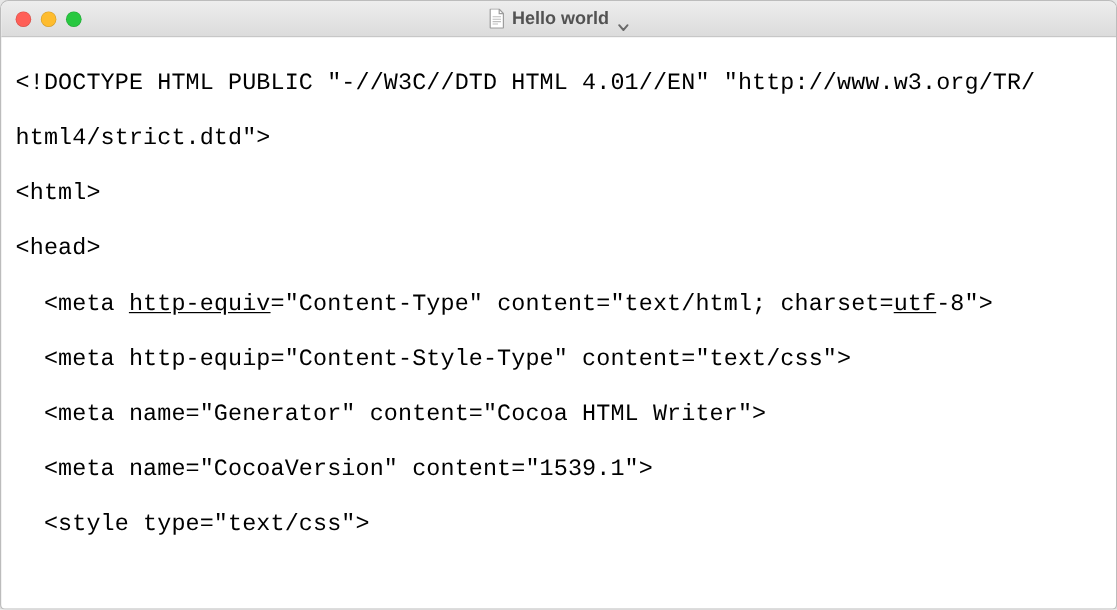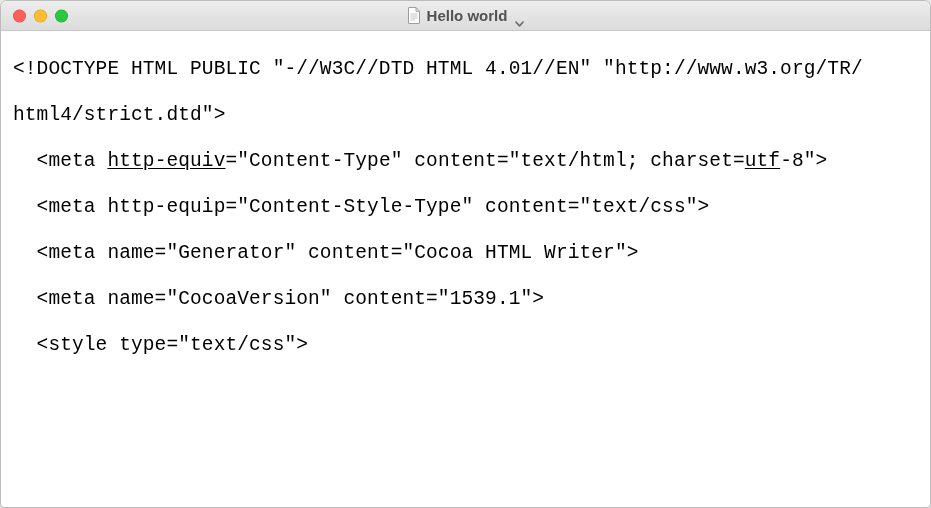--- a/index.html
+++ b/index.html
@@ -111,20 +111,22 @@
         <svg viewBox="0 0 9 6" width="9" height="6">
           <path d="M1 1 L4.5 5 L8 1" fill="none" stroke="#6a6a6a" stroke-width="1.6" stroke-linecap="round" stroke-linejoin="round"></path>
         </svg>
       </span>
     </div>
   </div>
 
   <div class="content">
 <span class="code-line">&lt;!DOCTYPE HTML PUBLIC "-//W3C//DTD HTML 4.01//EN" "http://www.w3.org/TR/</span>
 <span class="code-line">html4/strict.dtd"&gt;</span>
+<span class="code-line">&lt;html&gt;</span>
+<span class="code-line">&lt;head&gt;</span>
 <span class="code-line"><span>  &lt;meta </span><span class="spell">http-equiv</span><span>="Content-Type" content="text/html; charset=</span><span class="spell">utf</span><span>-8"&gt;</span></span>
 <span class="code-line">  &lt;meta http-equip="Content-Style-Type" content="text/css"&gt;</span>
 <span class="code-line">  &lt;meta name="Generator" content="Cocoa HTML Writer"&gt;</span>
 <span class="code-line">  &lt;meta name="CocoaVersion" content="1539.1"&gt;</span>
 <span class="code-line">  &lt;style type="text/css"&gt;</span>
 
 
 
 
 

